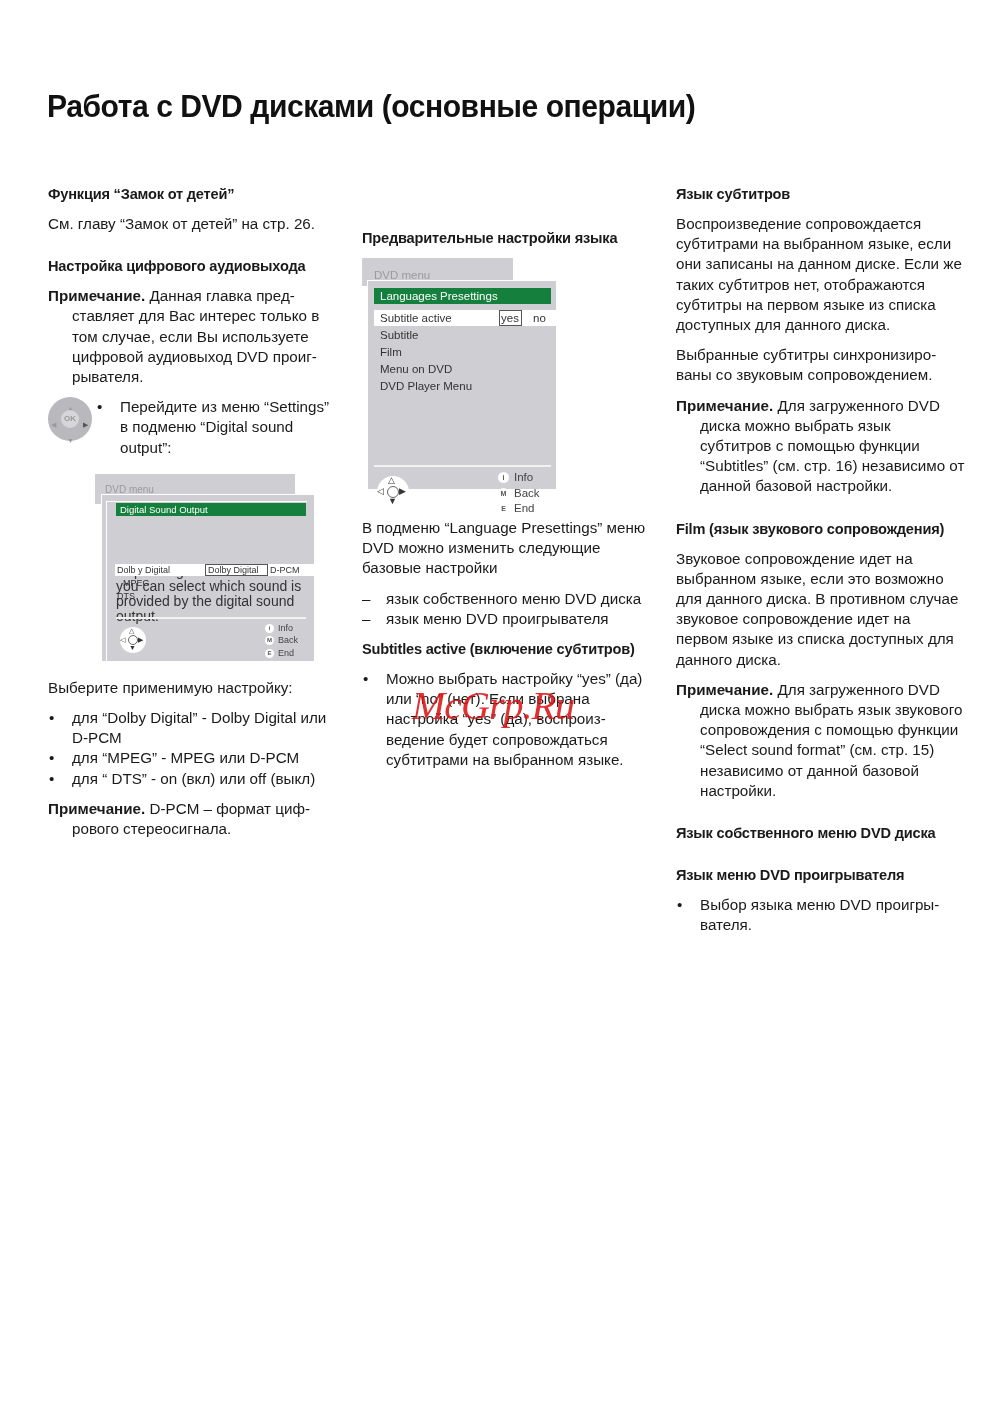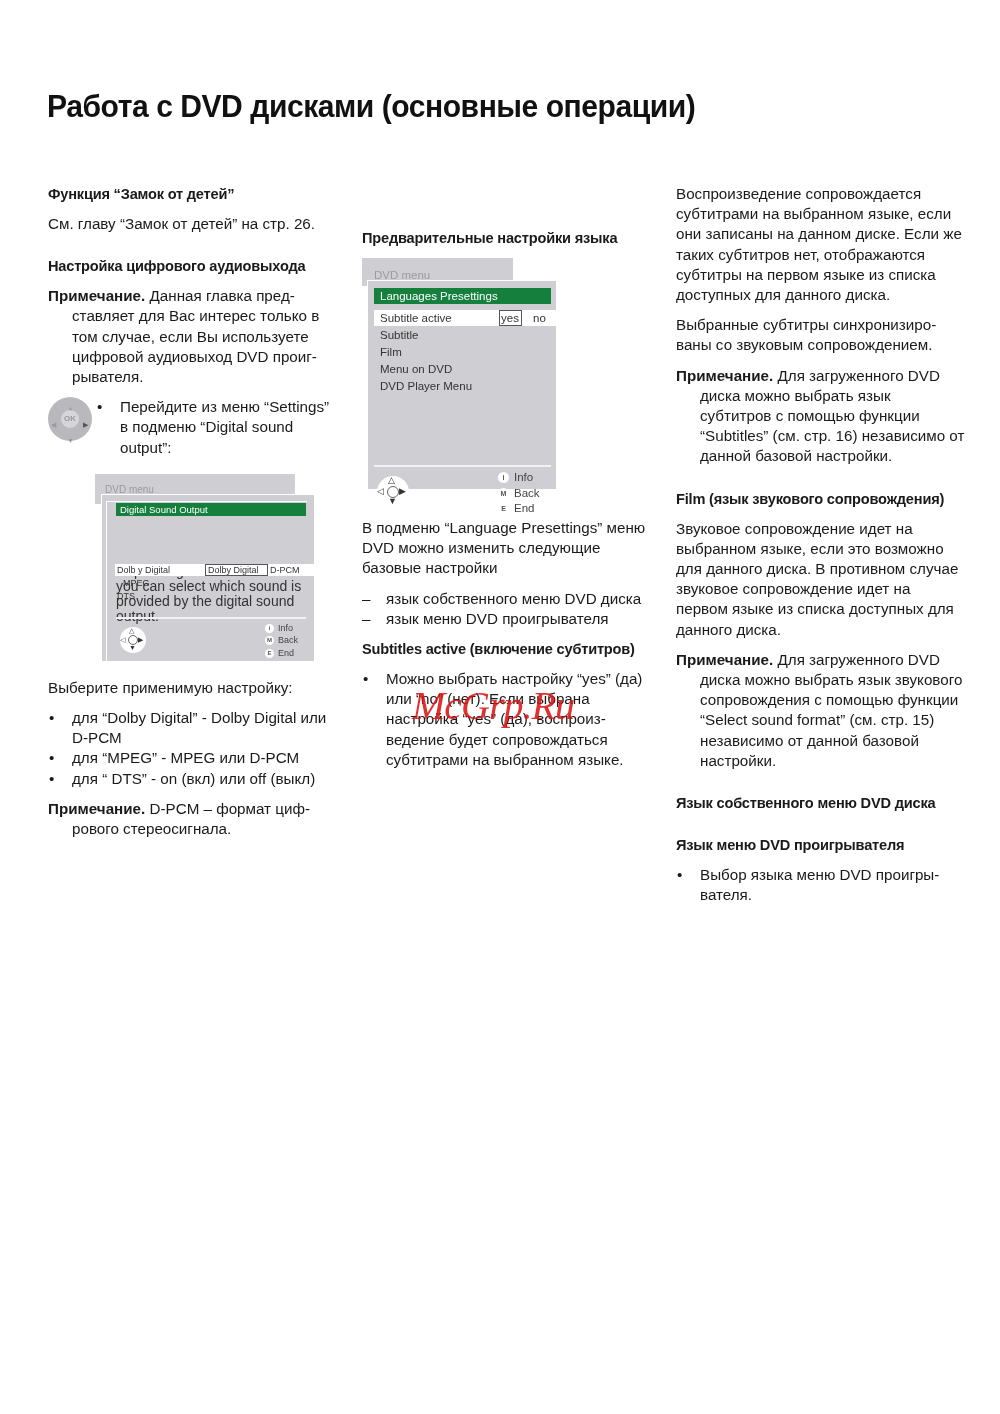--- a/index.html
+++ b/index.html
@@ -199,20 +199,21 @@
     <li>язык собственного меню DVD диска</li>
     <li>язык меню DVD проигрывателя</li>
   </ul>
   <h3>Subtitles active (включение субтитров)</h3>
   <ul class="bullets">
     <li>Можно выбрать настройку “yes” (да) или “no” (нет). Если выбрана настройка “yes” (да), воспроиз­ведение будет сопровождаться субтитрами на выбранном языке.</li>
   </ul>
 </div>
 
 <div class="col col3">
+  <h3>Язык субтитров</h3>
   <p>Воспроизведение сопровождается субтитрами на выбранном языке, если они записаны на данном диске. Если же таких субтитров нет, отобра­жаются субтитры на первом языке из списка доступных для данного диска.</p>
   <p>Выбранные субтитры синхронизиро­ваны со звуковым сопровождением.</p>
   <p class="hang"><b>Примечание.</b> <span>Для загруженного DVD диска можно выбрать язык субтитров с помощью функции “Subtitles” (см. стр. 16) независи­мо от данной базовой настройки.</span></p>
   <div class="gap"></div>
   <h3>Film (язык звукового сопровождения)</h3>
   <p>Звуковое сопровождение идет на выбранном языке, если это возмож­но для данного диска. В противном случае звуковое сопровождение идет на первом языке из списка доступных для данного диска.</p>
   <p class="hang"><b>Примечание.</b> <span>Для загруженного DVD диска можно выбрать язык звуко­вого сопровождения с помощью функции “Select sound format” (см. стр. 15) независимо от данной базовой настройки.</span></p>
   <div class="gap"></div>
   <h3>Язык собственного меню DVD диска</h3>
   <div class="gap"></div>

